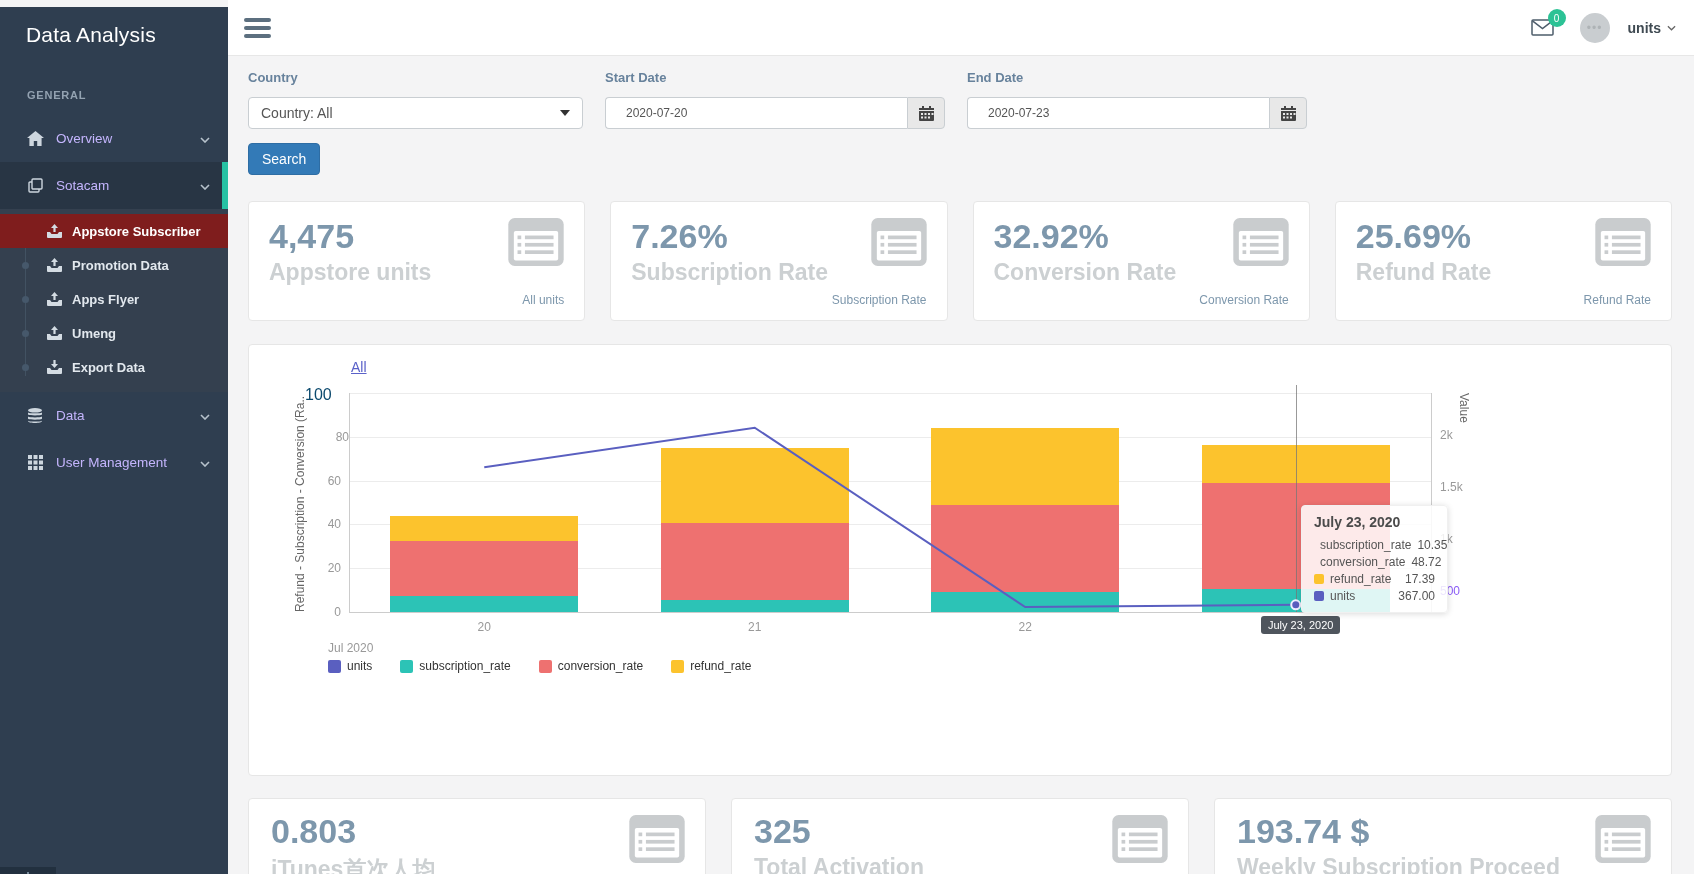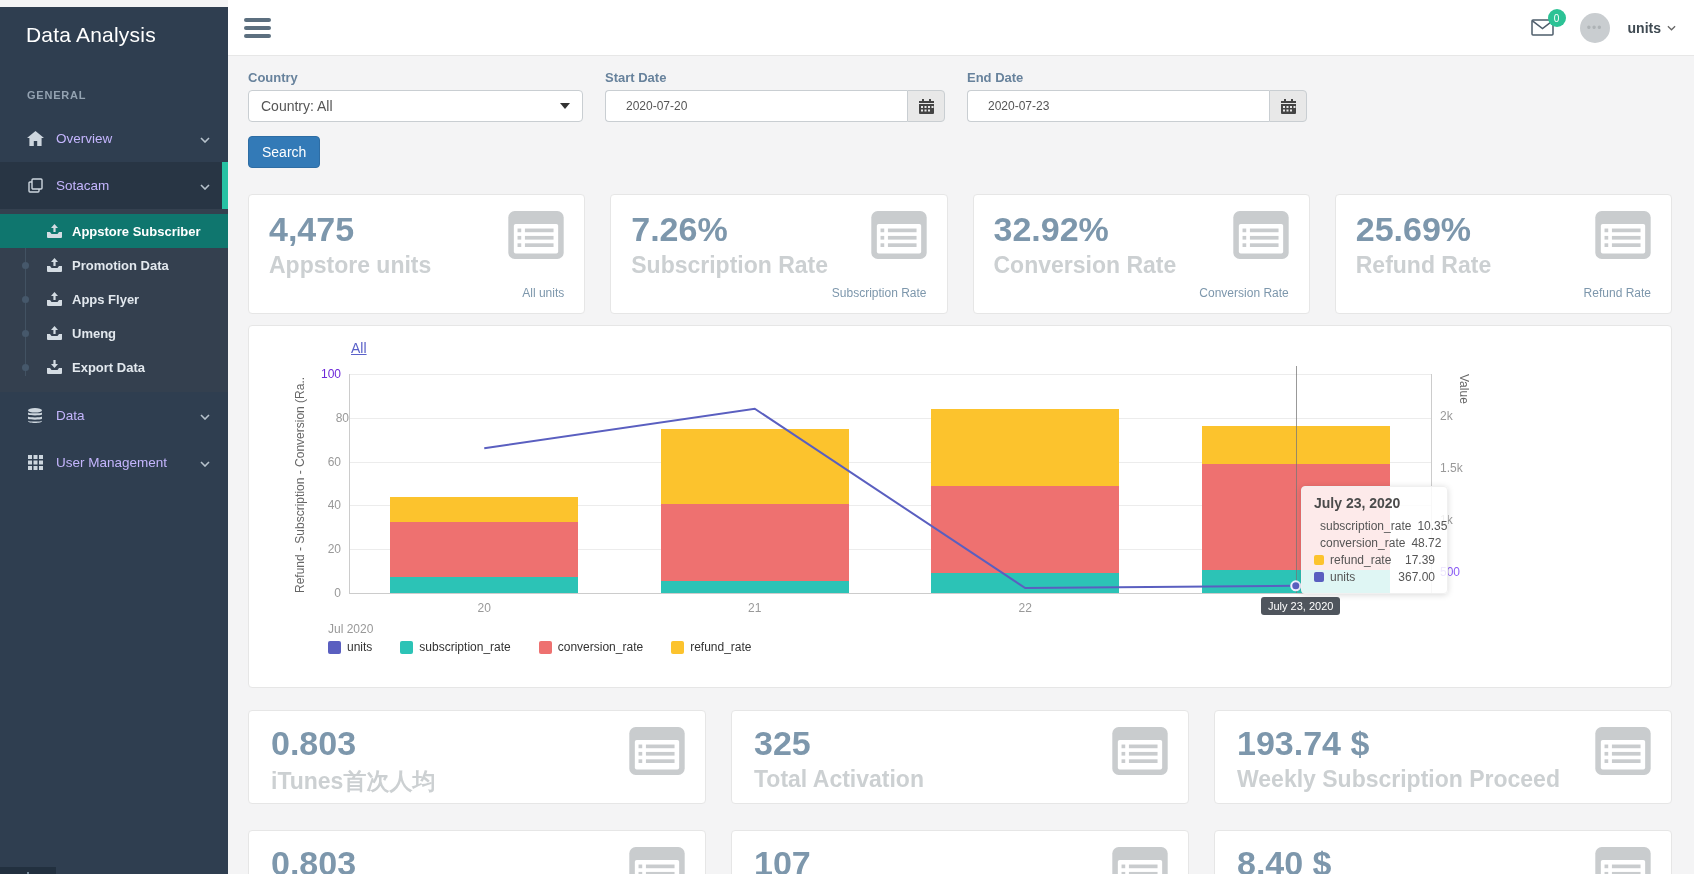--- a/index.html
+++ b/index.html
@@ -13,61 +13,61 @@
   .nav-item { height:47px; display:flex; align-items:center; padding:0 18px 0 26px; color:#c4b5fd; font-size:13.5px; font-weight:normal; cursor:pointer; }
   .nav-item .nav-ico { width:18px; margin-right:12px; display:flex; justify-content:center; color:#cdd6de; }
   .nav-item .chev { margin-left:auto; color:#b7c2cc; }
   .group { position:relative; background:#283544; }
   .group .accent { position:absolute; right:0; top:0; bottom:0; width:6px; background:#27c2a4; }
   .submenu { position:relative; background:#34404f; padding:5px 0 8px 0; }
   .submenu .vline { position:absolute; left:25px; top:16px; bottom:16px; width:1px; background:#425262; }
   .sub-item { position:relative; height:34px; display:flex; align-items:center; padding-left:46px; color:#e2e8ee; font-size:13px; font-weight:bold; cursor:pointer; }
   .sub-item .dot { position:absolute; left:22px; width:7px; height:7px; border-radius:50%; background:#46586b; }
   .sub-item .sub-ico { width:16px; margin-right:10px; display:flex; justify-content:center; color:#d4dce3; }
-  .sub-item.active { background:#0f766e; color:#fff; }
+  .sub-item.active { background:#7f1d1d; color:#fff; }
   .collapse-box { position:absolute; left:0; bottom:-30px; width:56px; height:44px; background:#22303f; display:flex; justify-content:center; padding-top:4px; color:#8ba0b1; }
 
   
   .main { margin-left:228px; }
   .topbar { height:56px; background:#fff; border-bottom:1px solid #e7e7e7; display:flex; align-items:center; padding:0 18px 0 16px; }
   .hamburger { width:27px; cursor:pointer; }
   .hamburger span { display:block; height:4px; border-radius:2px; background:#5c6f7f; margin-bottom:4px; }
   .hamburger span:last-child { margin-bottom:0; }
   .topbar-right { margin-left:auto; display:flex; align-items:center; gap:18px; }
   .mail-wrap { position:relative; padding:6px 8px 2px 0; cursor:pointer; }
   .badge { position:absolute; top:-4px; right:-4px; width:18px; height:18px; border-radius:50%; background:#2cc295; color:#fff; font-size:10px; display:flex; align-items:center; justify-content:center; }
   .avatar { width:30px; height:30px; border-radius:50%; background:#c9cdd0; color:#aeb3b6; display:flex; align-items:center; justify-content:center; font-size:12px; letter-spacing:1px; }
   .user { display:flex; align-items:center; gap:6px; color:#3f4a52; font-size:14px; font-weight:bold; cursor:pointer; }
 
   .content { padding:14px 22px 0 20px; }
 
   
   .filters { display:flex; gap:22px; }
-  .f-col label { display:block; color:#67829c; font-size:13px; font-weight:bold; margin-bottom:5px; }
+  .f-col label { display:block; color:#67829c; font-size:13px; font-weight:bold; margin-bottom:12px; }
   .select, .dategroup { height:32px; }
   .select { width:335px; background:#fff; border:1px solid #c9ced2; border-radius:4px; display:flex; align-items:center; padding:0 12px; font-size:14px; color:#555; position:relative; cursor:pointer; }
   .caret { position:absolute; right:12px; width:0; height:0; border-left:5px solid transparent; border-right:5px solid transparent; border-top:6px solid #333; }
   .dategroup { width:340px; display:flex; }
   .dategroup input { flex:1; border:1px solid #c9ced2; border-right:none; border-radius:4px 0 0 4px; padding:0 20px; font-size:12px; color:#555; font-family:Liberation Sans, sans-serif; }
   .date-addon { width:38px; background:#e8e8e8; border:1px solid #c9ced2; border-radius:0 4px 4px 0; display:flex; align-items:center; justify-content:center; color:#444; cursor:pointer; }
   .search-btn { margin-top:14px; background:#337ab7; border:1px solid #2e6da4; color:#fff; font-size:14px; padding:7px 13px; border-radius:4px; cursor:pointer; font-family:"Liberation Sans",sans-serif; }
 
   
   .row4 { margin-top:26px; display:grid; grid-template-columns:repeat(4,1fr); gap:25px; }
   .row3g { display:grid; grid-template-columns:repeat(3,1fr); gap:25px; }
   .card { position:relative; background:#fff; border:1px solid #e6e6e6; border-radius:4px; }
   .stat-card { height:120px; padding:14px 20px; }
   .stat-card-sm { height:94px; padding:12px 22px; }
   .stat-value { color:#7d97ac; font-size:34px; font-weight:bold; line-height:40px; }
   .stat-label { color:#ccd0d2; font-size:23px; font-weight:bold; margin-top:3px; white-space:nowrap; overflow:hidden; }
   .stat-sub { color:#7d97ac; font-size:12px; margin-top:7px;text-align:right; }
   .stat-ico { position:absolute; right:20px; top:16px; }
 
   
-  .chart-card { margin-top:11px; height:363px; }
+  .chart-card { margin-top:23px; height:432px; }
   #chart { position:relative; width:100%; height:100%; }
   .all-tab { position:absolute; left:102px; top:14px; font-size:14px; color:#5a61c9; text-decoration:underline; cursor:pointer; }
   .y-name { position:absolute; left:44px; top:48px; height:219px; writing-mode:vertical-rl; transform:rotate(180deg); font-size:12px; color:#666; display:flex; align-items:center; white-space:nowrap; }
   .v-name { position:absolute; left:1208px; top:48px; height:219px; writing-mode:vertical-rl; font-size:12px; color:#666; display:flex; align-items:center; }
   .jul-label { position:absolute; left:79px; top:296px; font-size:12px; color:#999; }
   .legend { position:absolute; left:79px; top:314px; display:flex; gap:28px; }
   .legend-item { display:flex; align-items:center; gap:6px; font-size:12px; color:#333; cursor:pointer; }
   .legend-marker { width:13px; height:13px; border-radius:2px; }
   .chart-tooltip { position:absolute; left:1052px; top:160px; width:147px; z-index:5; background:rgba(255,255,255,.85); border:1px solid #f0f0f0; border-radius:4px; box-shadow:0 1px 6px rgba(0,0,0,.15); padding:8px 12px; }
   .tt-title { font-size:14px; font-weight:bold; color:#4b4b4b; margin-bottom:6px; }
@@ -405,21 +405,21 @@
           <div style="position: absolute; left: 100px; top: 91.8px; width: 1082px; height: 1px; background: rgb(236, 236, 236);"></div>
           <div style="position: absolute; left: 100px; top: 48px; width: 1082px; height: 1px; background: rgb(236, 236, 236);"></div>
           <div style="position: absolute; left: 100px; top: 48px; width: 1px; height: 219px; background: rgb(204, 204, 204);"></div>
           <div style="position: absolute; left: 1182px; top: 48px; width: 1px; height: 219px; background: rgb(204, 204, 204);"></div>
           <div style="position: absolute; left: 100px; top: 267px; width: 1083px; height: 1px; background: rgb(204, 204, 204);"></div>
           <div style="position: absolute; left: 56px; top: 260px; width: 36px; text-align: right; font-size: 12px; color: rgb(153, 153, 153);">0</div>
           <div style="position: absolute; left: 56px; top: 216.2px; width: 36px; text-align: right; font-size: 12px; color: rgb(153, 153, 153);">20</div>
           <div style="position: absolute; left: 56px; top: 172.4px; width: 36px; text-align: right; font-size: 12px; color: rgb(153, 153, 153);">40</div>
           <div style="position: absolute; left: 56px; top: 128.6px; width: 36px; text-align: right; font-size: 12px; color: rgb(153, 153, 153);">60</div>
           <div style="position: absolute; left: 64px; top: 84.8px; width: 36px; text-align: right; font-size: 12px; color: rgb(153, 153, 153);">80</div>
-          <div style="position: absolute; left: 56px; top: 41px; width: 36px; text-align: right; font-size: 12px; color: #6d28d9;">100</div>
+          <div style="position: absolute; left: 56px; top: 41px; width: 36px; text-align: left; font-size: 16px; color: #0c4a6e;">100</div>
           <div style="position: absolute; left: 1191px; top: 239px; font-size: 12px; color: #8b5cf6;">500</div>
           <div style="position: absolute; left: 1191px; top: 187px; font-size: 12px; color: rgb(153, 153, 153);">1k</div>
           <div style="position: absolute; left: 1191px; top: 135px; font-size: 12px; color: rgb(153, 153, 153);">1.5k</div>
           <div style="position: absolute; left: 1191px; top: 83px; font-size: 12px; color: rgb(153, 153, 153);">2k</div>
           <div style="position: absolute; left: 215.25px; top: 275px; width: 40px; text-align: center; font-size: 12px; color: rgb(153, 153, 153);">20</div>
           <div style="position: absolute; left: 485.75px; top: 275px; width: 40px; text-align: center; font-size: 12px; color: rgb(153, 153, 153);">21</div>
           <div style="position: absolute; left: 756.25px; top: 275px; width: 40px; text-align: center; font-size: 12px; color: rgb(153, 153, 153);">22</div>
           <div style="position: absolute; left: 1026.75px; top: 275px; width: 40px; text-align: center; font-size: 12px; color: rgb(153, 153, 153);">23</div>
           <div style="position: absolute; left: 141.25px; top: 251.013px; width: 188px; height: 15.987px; background: rgb(44, 195, 182);"></div>
           <div style="position: absolute; left: 141.25px; top: 196.044px; width: 188px; height: 54.969px; background: rgb(238, 113, 112);"></div>

